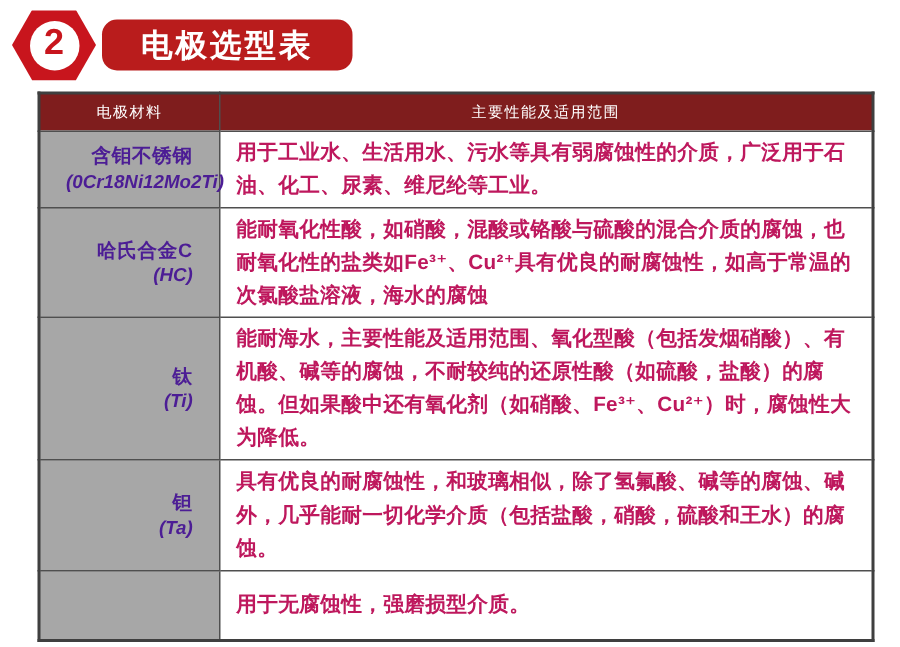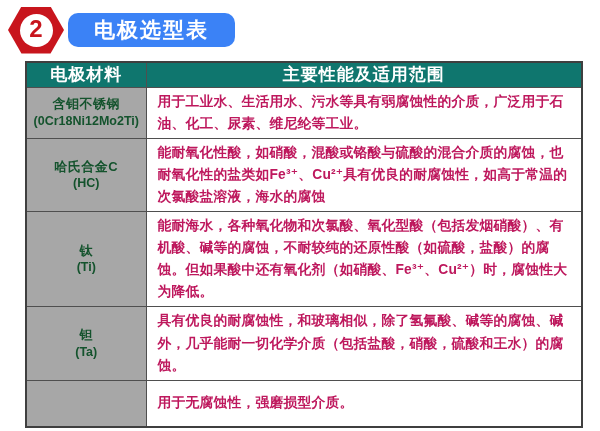--- a/index.html
+++ b/index.html
@@ -22,21 +22,21 @@
   }
   .hex-badge .circle {
     width: 33px; height: 33px; border-radius: 50%;
     background: #ffffff; color: #c8151d;
     font-size: 24px; font-weight: bold;
     display: flex; align-items: center; justify-content: center;
     padding-bottom: 2px;
   }
   .title-pill {
     margin-left: 4px;
-    background: #3b82f6; color: #ffffff;
+    background: #b91c1c; color: #ffffff;
     border-radius: 10px;
     height: 34px; min-width: 148px;
     padding: 0 26px;
     display: flex; align-items: center; justify-content: center;
     font-size: 21px; font-weight: bold; letter-spacing: 2px;
   }
 
   
   table.electrode {
     position: absolute; left: 25px; top: 61px;
@@ -44,33 +44,33 @@
     border-collapse: collapse;
     border: 2.5px solid #3f3f3f;
     table-layout: fixed;
   }
   table.electrode th, table.electrode td {
     border: 1.5px solid #4f4f4f;
   }
   col.c1 { width: 120px; }
   thead tr { height: 25px; }
   th {
-    background: #0f766e; color: #ffffff;
-    font-size: 17px; font-weight: bold;
+    background: #7f1d1d; color: #ffffff;
+    font-size: 10px; font-weight: normal;
     text-align: center; vertical-align: middle;
     letter-spacing: 1px;
   }
   td.material {
-    background: #a7a7a7; color: #14532d;
+    background: #a7a7a7; color: #4c1d95;
     font-size: 13px; font-weight: bold;
-    text-align: center; vertical-align: middle;
-    line-height: 1.35; padding: 2px 2px;
+    text-align: right; vertical-align: middle;
+    line-height: 1.35; padding: 2px 17px;
     letter-spacing: 0.5px;
   }
-  td.material .code { display: block; font-size: 12.5px; letter-spacing: 0; }
+  td.material .code { display: block; font-size: 12.5px; letter-spacing: 0; font-style: italic; }
   td.desc {
     background: #ffffff; color: #be185d;
     font-size: 13.8px; font-weight: bold;
     text-align: left; vertical-align: middle;
     line-height: 1.6;
     padding: 3px 8px 3px 11px;
     letter-spacing: 0.2px;
   }
   tbody tr:nth-child(1) { height: 50px; }
   tbody tr:nth-child(2) { height: 45px; }
@@ -116,21 +116,21 @@
           <span>哈氏合金C</span>
           <span class="code">(HC)</span>
         </td>
         <td class="desc">能耐氧化性酸，如硝酸，混酸或铬酸与硫酸的混合介质的腐蚀，也耐氧化性的盐类如Fe³⁺、Cu²⁺具有优良的耐腐蚀性，如高于常温的次氯酸盐溶液，海水的腐蚀</td>
       </tr>
       <tr>
         <td class="material">
           <span>钛</span>
           <span class="code">(Ti)</span>
         </td>
-        <td class="desc">能耐海水，各种氧化物和次氯酸、氧化型酸（包括发烟硝酸）、有机酸、碱等的腐蚀，不耐较纯的还原性酸（如硫酸，盐酸）的腐蚀。但如果酸中还有氧化剂（如硝酸、Fe³⁺、Cu²⁺）时，腐蚀性大为降低。</td>
+        <td class="desc">能耐海水，主要性能及适用范围、氧化型酸（包括发烟硝酸）、有机酸、碱等的腐蚀，不耐较纯的还原性酸（如硫酸，盐酸）的腐蚀。但如果酸中还有氧化剂（如硝酸、Fe³⁺、Cu²⁺）时，腐蚀性大为降低。</td>
       </tr>
       <tr>
         <td class="material">
           <span>钽</span>
           <span class="code">(Ta)</span>
         </td>
         <td class="desc">具有优良的耐腐蚀性，和玻璃相似，除了氢氟酸、碱等的腐蚀、碱外，几乎能耐一切化学介质（包括盐酸，硝酸，硫酸和王水）的腐蚀。</td>
       </tr>
       <tr>
         <td class="material">

